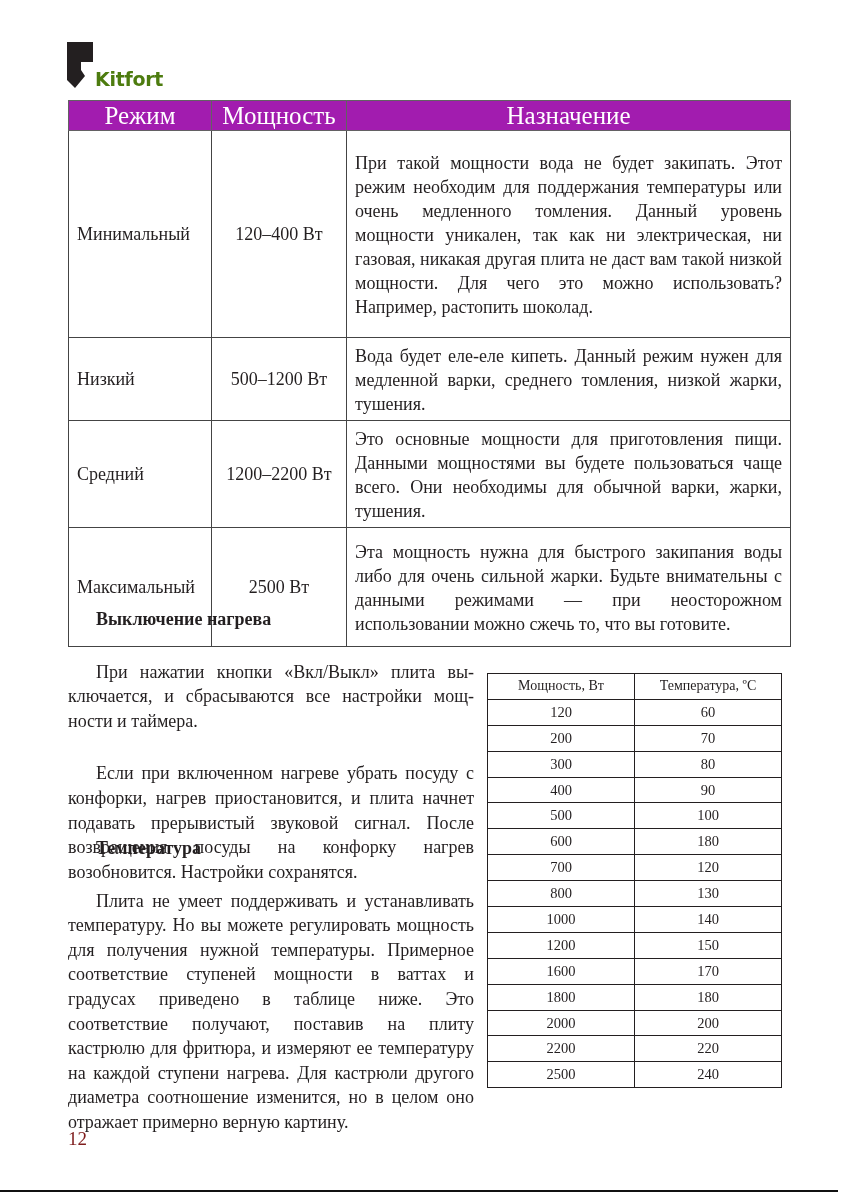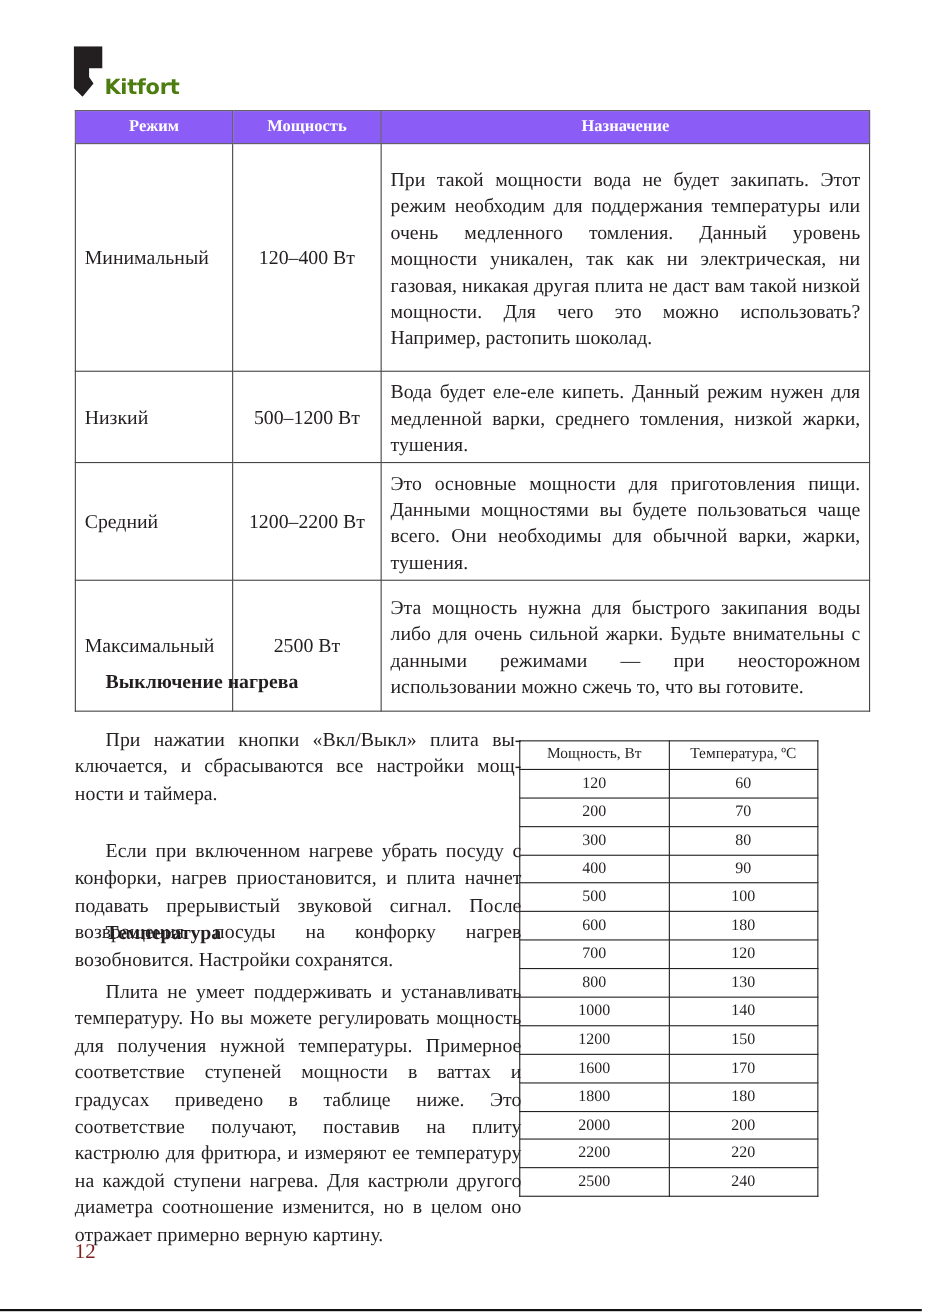--- a/index.html
+++ b/index.html
@@ -27,25 +27,25 @@
     }
     
     table.modes {
       position: absolute;
       left: 68px; top: 100px;
       width: 723px;
       border-collapse: collapse;
       font-size: 18px;
     }
     table.modes th {
-      background: #8b5cf6;
+      background: #a21caf;
       color: #ffffff;
-      font-weight: bold;
+      font-weight: normal;
       height: 30px;
-      font-size: 15px;
+      font-size: 25px;
       text-align: center;
       border: 1px solid #636163;
     }
     table.modes td {
       border: 1px solid #444;
       vertical-align: middle;
       line-height: 24px;
     }
     table.modes td.mode { width: 143px; padding-left: 8px; }
     table.modes td.power { width: 135px; text-align: center; }
@@ -71,22 +71,22 @@
       text-indent: 28px;
       line-height: 24.6px;
       font-family: Liberation Serif, serif;
     }
     .col-text p { text-indent: 28px; margin-top: 28px; }
     #section-heat { top: 607px; }
     #section-temp { top: 836px; }
     
     table.temps {
       position: absolute;
-      left: 472px; top: 673px;
-      width: 272px;
+      left: 487px; top: 673px;
+      width: 295px;
       border-collapse: collapse;
       font-size: 14.5px;
     }
     table.temps th, table.temps td {
       border: 1.5px solid #231f20;
       text-align: center;
       font-weight: normal;
       height: 25.9px;
       width: 50%;
     }

